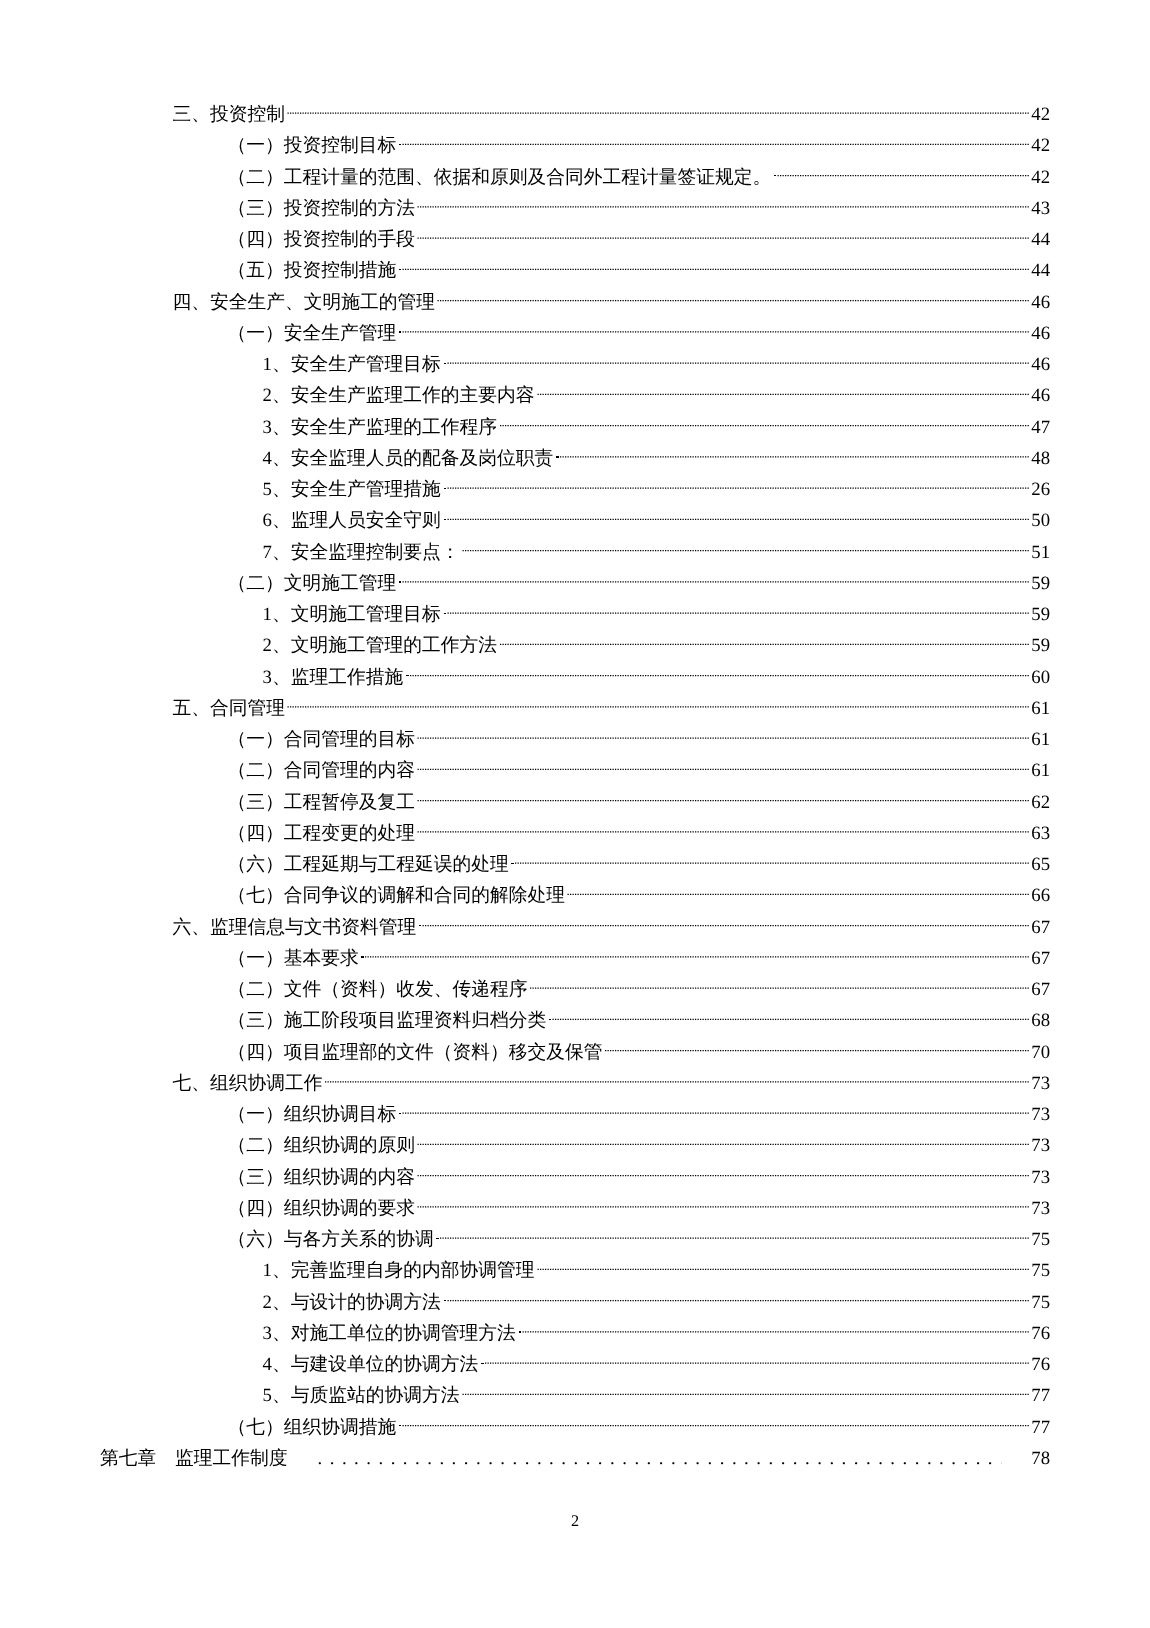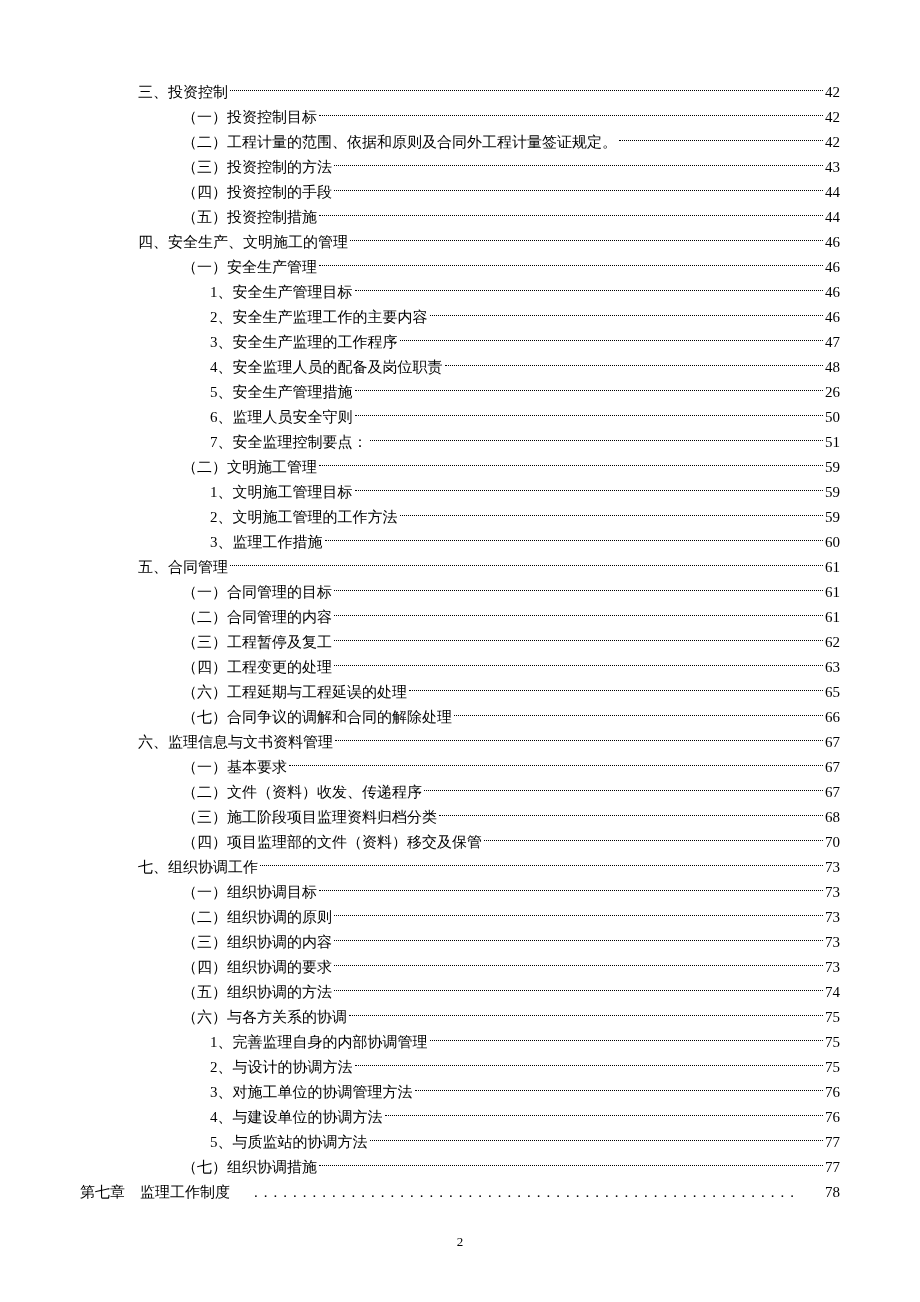--- a/index.html
+++ b/index.html
@@ -230,25 +230,20 @@
         <span class="toc-text">（三）组织协调的内容</span>
         <span class="dots"></span>
         <span class="page-num">73</span>
       </div>
       <div class="toc-line indent-2">
         <span class="toc-text">（四）组织协调的要求</span>
         <span class="dots"></span>
         <span class="page-num">73</span>
       </div>
       <div class="toc-line indent-2">
-        <span class="toc-text">（五）组织协调的方法</span>
-        <span class="dots"></span>
-        <span class="page-num">74</span>
-      </div>
-      <div class="toc-line indent-2">
         <span class="toc-text">（六）与各方关系的协调</span>
         <span class="dots"></span>
         <span class="page-num">75</span>
       </div>
       <div class="toc-line indent-3">
         <span class="toc-text">1、完善监理自身的内部协调管理</span>
         <span class="dots"></span>
         <span class="page-num">75</span>
       </div>
       <div class="toc-line indent-3">

